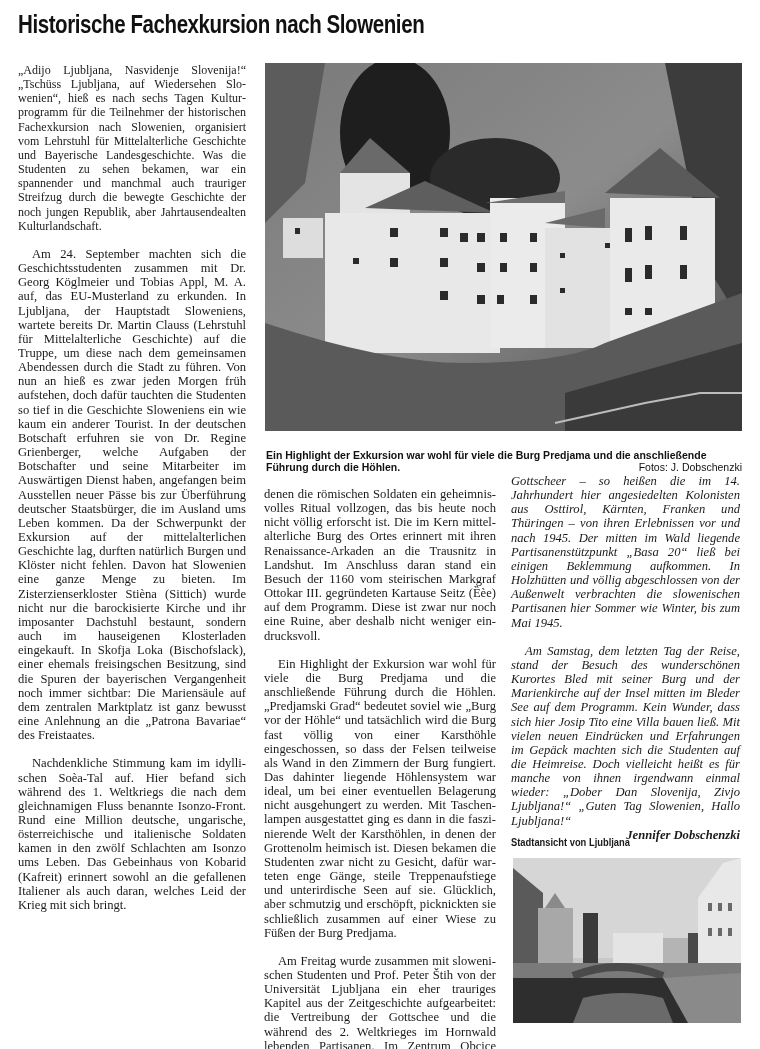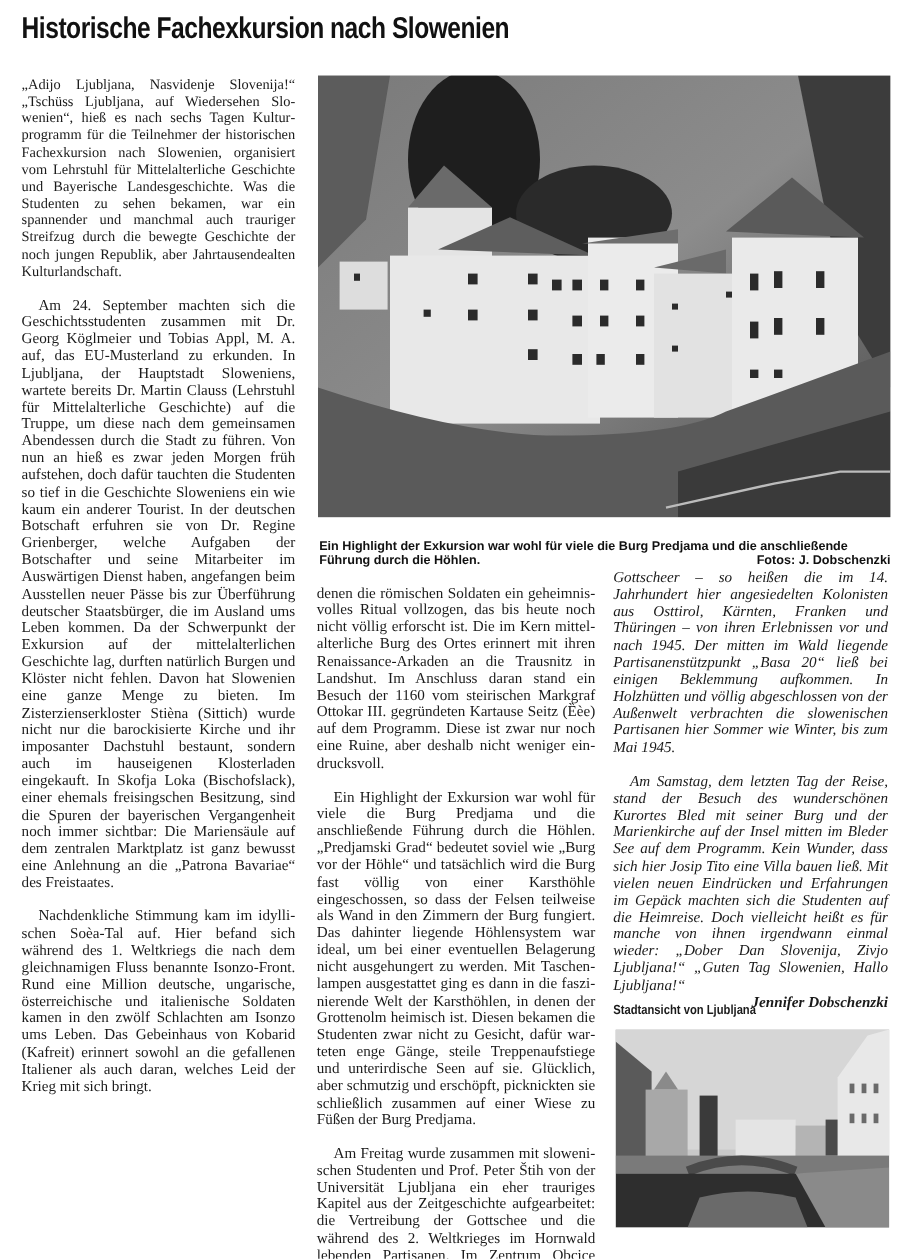--- a/index.html
+++ b/index.html
@@ -21,21 +21,21 @@
   .col1 { left: 18px; top: 63px; width: 228px; }
   .col2 { left: 264px; top: 487px; width: 232px; }
   .col3 { left: 511px; top: 474px; width: 229px; font-style: italic; }
   .col2 p.first, .col3 p.first { text-indent: 0; }
   .author { text-align: right; font-weight: bold; font-size: 12.6px; margin-top: 0; }
   .caption {
     position: absolute; left: 266px; top: 449px; width: 476px;
     font-family: "Liberation Sans", sans-serif; font-size: 10.5px; line-height: 12px;
     font-weight: bold; color: #111; transform-origin: left top;
   }
-  .caption .credit { display: block; text-align: right; font-weight: bold; margin-top: -12px; }
+  .caption .credit { display: block; text-align: right; font-weight: normal; margin-top: -12px; }
   .photo1 {
     position: absolute; left: 265px; top: 63px; width: 477px; height: 368px; overflow: hidden;
     background: #6e6e6e;
   }
   .photo2 {
     position: absolute; left: 513px; top: 858px; width: 228px; height: 165px; overflow: hidden;
     background: #bdbdbd;
   }
   .subhead {
     position: absolute; left: 511px; top: 836px;

